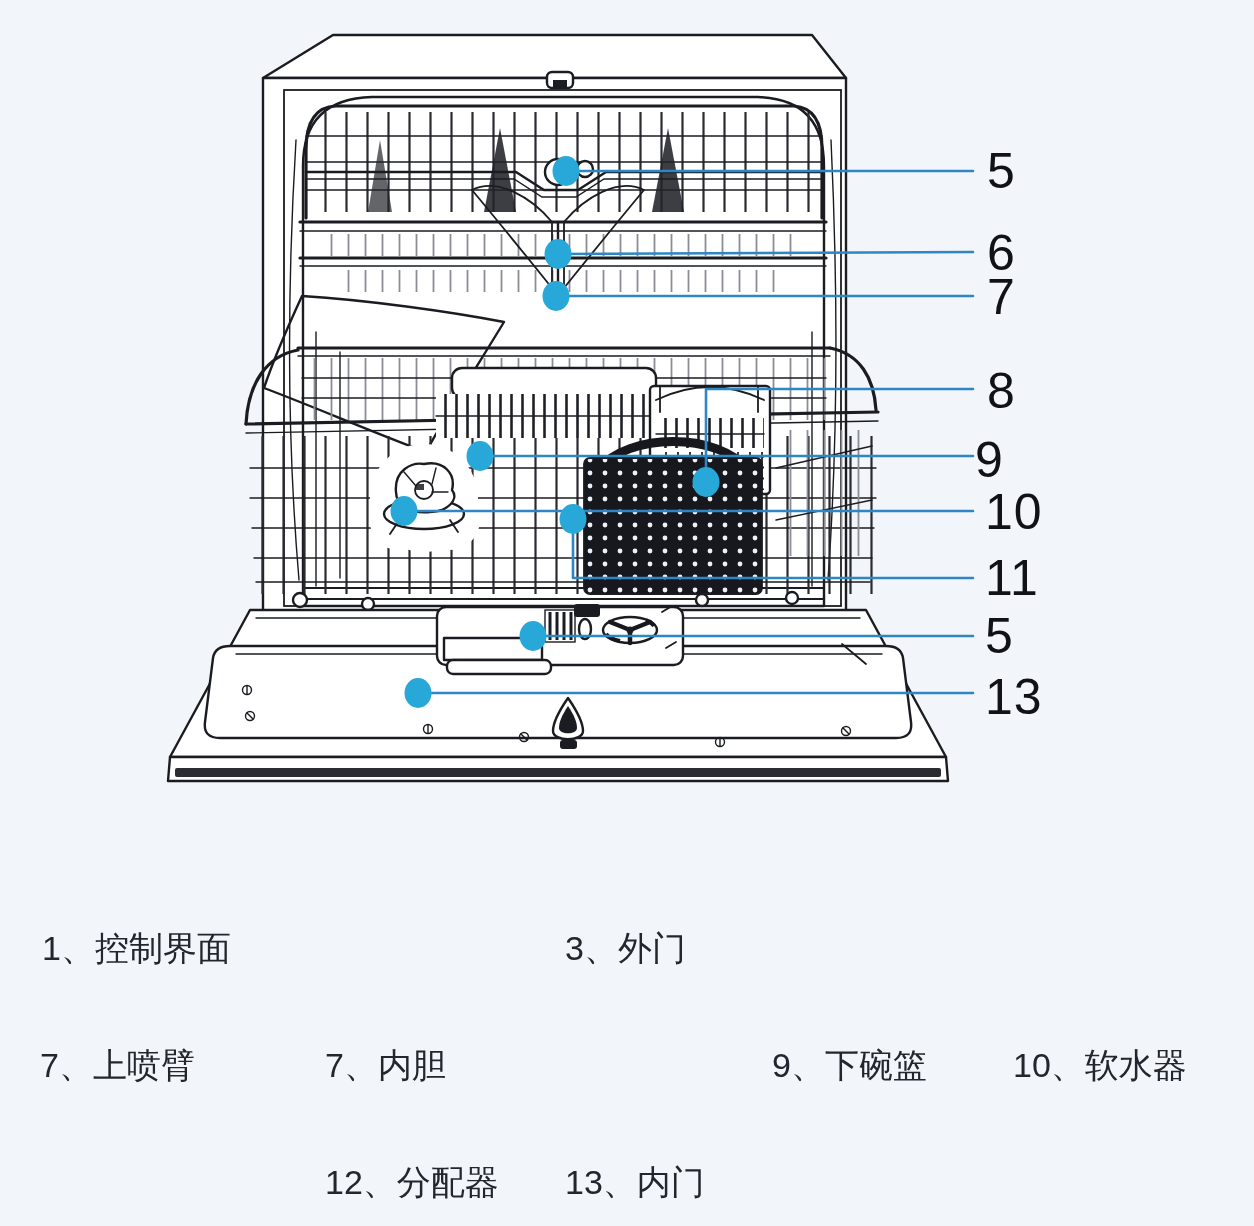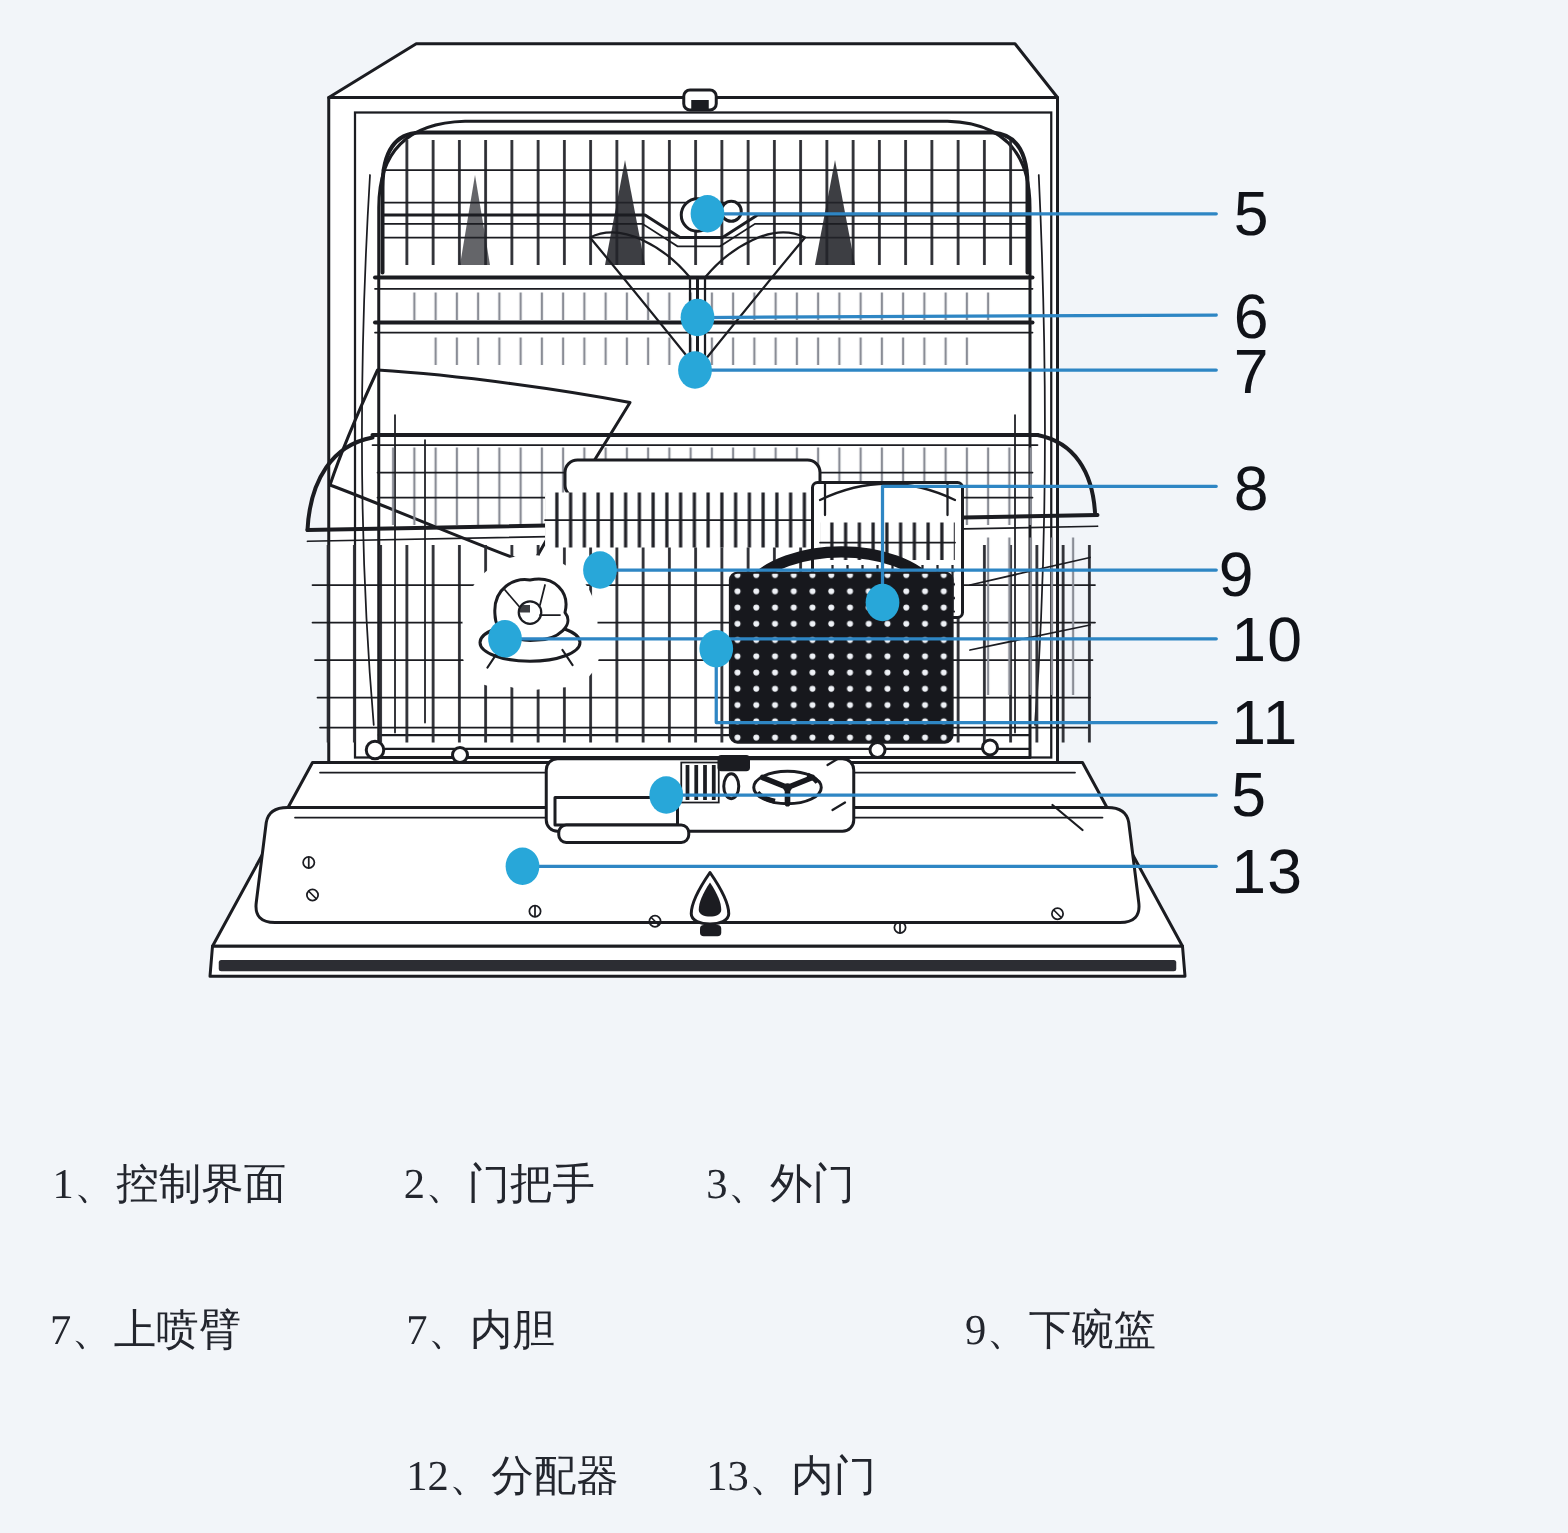--- a/index.html
+++ b/index.html
@@ -14,21 +14,21 @@
   .s{stroke:var(--ink);fill:none;stroke-width:2.4;stroke-linecap:round;stroke-linejoin:round;}
   .s1{stroke:var(--ink);fill:none;stroke-width:1.4;stroke-linecap:round;}
   .s2{stroke:var(--ink);fill:none;stroke-width:1.8;stroke-linecap:round;}
   .s3{stroke:var(--ink);fill:none;stroke-width:3.2;stroke-linecap:round;}
   .f{fill:#ffffff;stroke:var(--ink);stroke-width:2.4;stroke-linejoin:round;}
   .fd{fill:var(--ink);stroke:none;}
   .callout-line{stroke:var(--callout-line);stroke-width:2.6;fill:none;stroke-linecap:round;stroke-linejoin:round;}
   .dot{fill:var(--callout-dot);stroke:none;}
   .callout-num{position:absolute;transform:translateY(-50%);font-size:50px;line-height:1;
     color:var(--number-text);letter-spacing:1px;}
-  .legend{position:absolute;left:0;top:0;width:100%;height:100%;font-family:Liberation Serif, serif;}
+  .legend{position:absolute;left:0;top:0;width:100%;height:100%;}
   .legend-item{position:absolute;font-size:34px;line-height:1.2;color:var(--legend-text);white-space:nowrap;}
 </style>
 </head>
 <body>
 
 <div class="stage">
 
   <svg class="drawing" viewBox="0 0 1254 900" xmlns="http://www.w3.org/2000/svg">
     <defs>
       <pattern id="pw" width="21" height="10" patternUnits="userSpaceOnUse">
@@ -250,23 +250,23 @@
   <div class="callout-num" style="left:987px;top:297px">7</div>
   <div class="callout-num" style="left:987px;top:391px">8</div>
   <div class="callout-num" style="left:975px;top:460px">9</div>
   <div class="callout-num" style="left:985px;top:512px">10</div>
   <div class="callout-num" style="left:985px;top:578px">11</div>
   <div class="callout-num" style="left:985px;top:636px">5</div>
   <div class="callout-num" style="left:985px;top:697px">13</div>
 
   <div class="legend">
     <span class="legend-item" style="left:42px;top:928px">1、控制界面</span>
-    <span class="legend-item" style="left:323px;top:928px">2、门把手</span>
     <span class="legend-item" style="left:565px;top:928px">3、外门</span>
 
     <span class="legend-item" style="left:40px;top:1045px">7、上喷臂</span>
     <span class="legend-item" style="left:325px;top:1045px">7、内胆</span>
     <span class="legend-item" style="left:772px;top:1045px">9、下碗篮</span>
+    <span class="legend-item" style="left:1013px;top:1045px">10、软水器</span>
 
     <span class="legend-item" style="left:325px;top:1162px">12、分配器</span>
     <span class="legend-item" style="left:565px;top:1162px">13、内门</span>
   </div>
 </div>
 
 </body></html>

